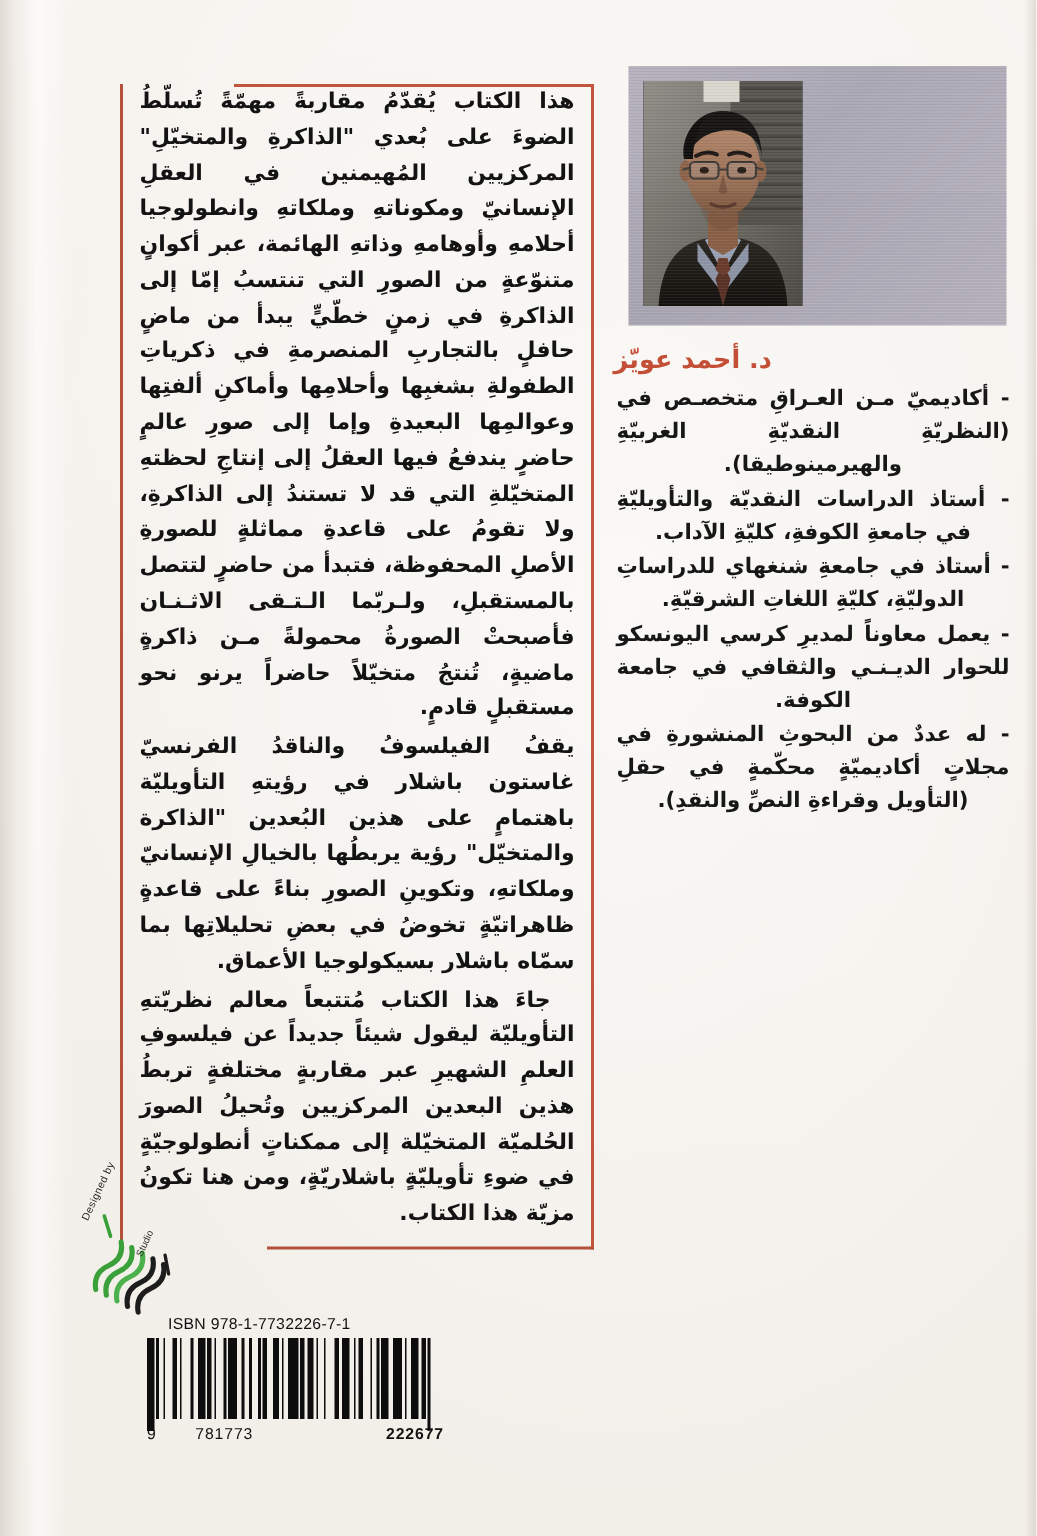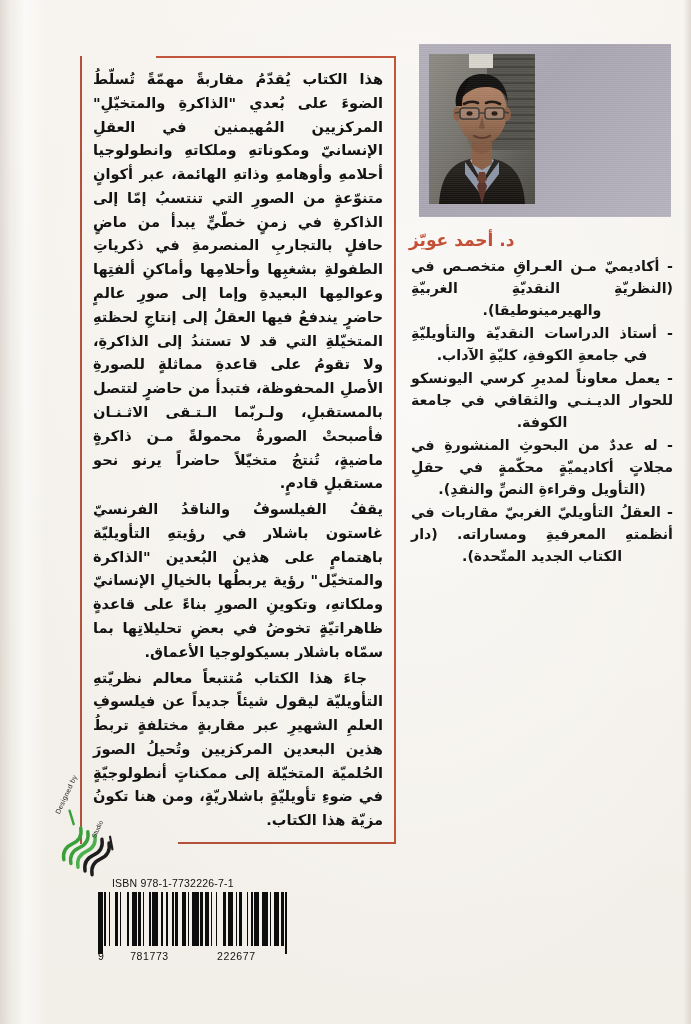--- a/index.html
+++ b/index.html
@@ -121,21 +121,21 @@
   .subtitle {
     font-size: 19px;
     font-weight: bold;
     color: #1a1a1a;
     text-align: center;
     margin: 0 0 11px 0;
     white-space: nowrap;
   }
   .blurb-frame {
     position: relative;
-    padding: 11px 13px 12px 13px;
+    padding: 0 13px 12px 13px;
     margin-left: 24px;
   }
   
   .fr-top {
     position: absolute;
     top: 0; right: 0;
     width: 240px; height: 2px;
     background: #c2563c;
   }
   .fr-right {
@@ -241,21 +241,21 @@
     top: 58px;
     width: 214px;
     display: flex;
     font-family: "Liberation Sans", sans-serif;
     font-size: 10.5px;
     color: #111;
     letter-spacing: 0.6px;
   }
   .bc-d-left  { width: 12px; text-align: left; }
   .bc-d-mid   { flex: 1; text-align: center; padding-right: 28px; }
-  .bc-d-right { flex: 1; text-align: left; padding-right: 16px; }
+  .bc-d-right { flex: 1; text-align: right; padding-right: 16px; font-weight: bold; }
 </style>
 </head>
 <body>
 
 <div class="page">
   <div class="paper-grain"></div>
   <div class="spine-shadow"></div>
   <div class="edge-right"></div>
 
   <div class="right-col">
@@ -334,23 +334,23 @@
           <path d="M38 84 q15 12 30 0 q-3 14 -15 16 q-12 -2 -15 -16 Z" fill="#6f4e3a" opacity="0.35"></path>
         </svg>
       </div>
     </div>
 
     <div class="author-name">د. أحمد عويّز</div>
 
     <div class="bio">
       <p>- أكاديميّ مـن العـراقِ متخصـص في (النظريّةِ النقديّةِ الغربيّةِ والهيرمينوطيقا).</p>
       <p>- أستاذ الدراسات النقديّة والتأويليّةِ في جامعةِ الكوفةِ، كليّةِ الآداب.</p>
+      <p>- أستاذ في جامعةِ شنغهاي للدراساتِ الدوليّةِ، كليّةِ اللغاتِ الشرقيّةِ.</p>
       <p>- يعمل معاوناً لمديرِ كرسي اليونسكو للحوار الديـنـي والثقافي في جامعة الكوفة.</p>
       <p>- له عددٌ من البحوثِ المنشورةِ في مجلاتٍ أكاديميّةٍ محكّمةٍ في حقلِ (التأويل وقراءةِ النصِّ والنقدِ).</p>
-      <p>- العقلُ التأويليّ الغربيّ مقاربات في أنظمتهِ المعرفيةِ ومساراته. (دار الكتاب الجديد المتّحدة).</p>
     </div>
   </div>
 
   <div class="left-col">
 
     <div class="blurb-frame">
       <span class="fr-top"></span>
       <span class="fr-right"></span>
       <span class="fr-left"></span>
       <span class="fr-bottom"></span>

